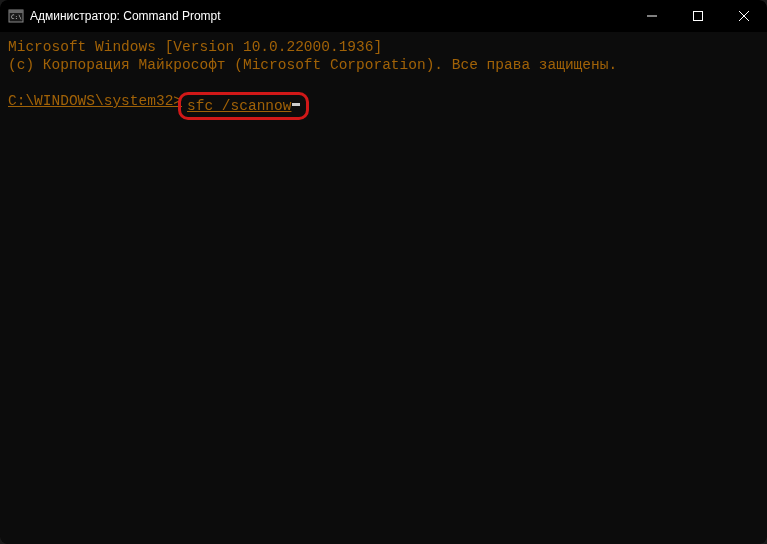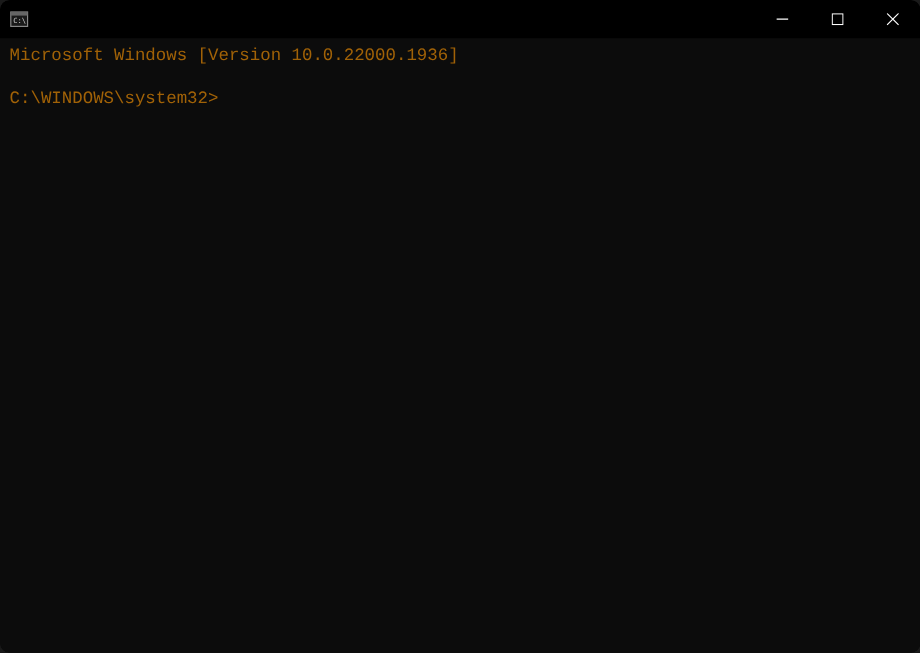--- a/index.html
+++ b/index.html
@@ -83,20 +83,21 @@
       color: #a16207;
       overflow: hidden;
       position: relative;
     }
     .terminal-line {
       white-space: pre;
     }
     .prompt-line {
       display: flex;
       white-space: pre;
+      text-decoration: underline;
     }
     .highlight-box {
       border: 3px solid #d01818;
       border-radius: 10px;
       padding: 2px 6px;
       margin-left: -4px;
       display: inline-flex;
       align-items: center;
     }
     .cursor {
@@ -119,20 +120,21 @@
 <div class="window">
   <div class="titlebar">
     <div class="titlebar-left">
       <span class="app-icon">
         <svg viewBox="0 0 16 16">
           <rect x="1" y="2" width="14" height="12" fill="#1a1a1a" stroke="#888" stroke-width="1"></rect>
           <rect x="1" y="2" width="14" height="3" fill="#666"></rect>
           <text x="3" y="11" font-size="6" fill="#ccc" font-family="monospace">C:\</text>
         </svg>
       </span>
+      <span class="title-text">Администратор: Command Prompt</span>
     </div>
     <div class="window-controls">
       <button class="win-btn">
         <svg viewBox="0 0 10 10">
             <line x1="0" y1="5" x2="10" y2="5" stroke="currentColor" stroke-width="1"></line>
           </svg>
       </button>
       <button class="win-btn">
         <svg viewBox="0 0 10 10">
             <rect x="0.5" y="0.5" width="9" height="9" fill="none" stroke="currentColor" stroke-width="1"></rect>
@@ -142,18 +144,19 @@
         <svg viewBox="0 0 10 10">
             <line x1="0" y1="0" x2="10" y2="10" stroke="currentColor" stroke-width="1"></line>
             <line x1="10" y1="0" x2="0" y2="10" stroke="currentColor" stroke-width="1"></line>
           </svg>
       </button>
     </div>
   </div>
 
   <div class="terminal">
     <div class="terminal-line">Microsoft Windows [Version 10.0.22000.1936]</div>
+    <div class="terminal-line">(c) Корпорация Майкрософт (Microsoft Corporation). Все права защищены.</div>
     <div class="blank-line"></div>
     <div class="prompt-line">
-      <span>C:\WINDOWS\system32&gt;</span>
+      <span>C:\WINDOWS\system32&gt;</span><span class="highlight-box"><span>sfc /scannow</span><span class="cursor"></span></span>
     </div>
   </div>
 </div>
 
 </body></html>

